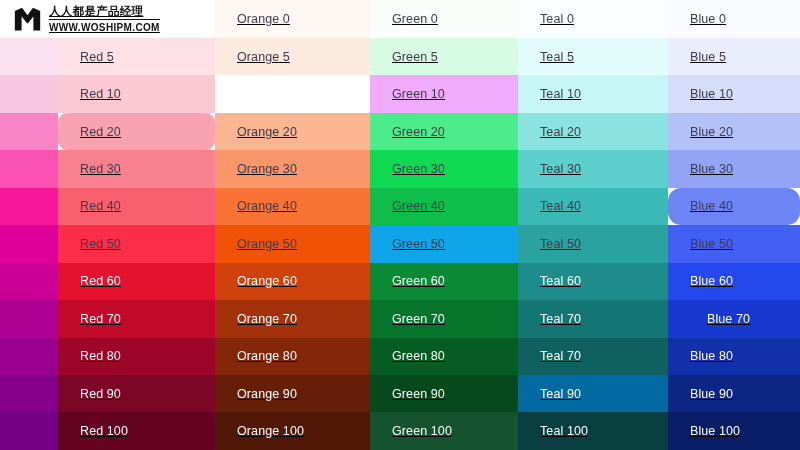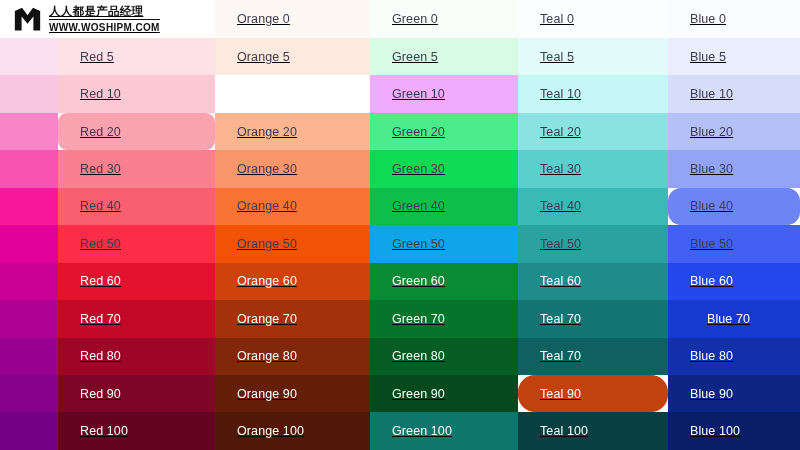--- a/index.html
+++ b/index.html
@@ -250,34 +250,34 @@
     <div class="cell light-text edge-strip" style="background: rgb(134, 0, 140); grid-area: 11 / 1;"></div>
     <div class="cell light-text" style="background: rgb(125, 5, 38); grid-area: 11 / 2;">
       <span>Red 90</span>
     </div>
     <div class="cell light-text" style="background: rgb(101, 30, 8); grid-area: 11 / 3;">
       <span>Orange 90</span>
     </div>
     <div class="cell light-text" style="background: rgb(5, 73, 28); grid-area: 11 / 4;">
       <span>Green 90</span>
     </div>
-    <div class="cell light-text" style="background: #c2410c; grid-area: 11 / 5; border-radius: 17px;">
+    <div class="cell light-text" style="background: #0369a1; grid-area: 11 / 5;">
       <span>Teal 90</span>
     </div>
     <div class="cell light-text" style="background: rgb(13, 37, 131); grid-area: 11 / 6;">
       <span>Blue 90</span>
     </div>
     <div class="cell light-text edge-strip" style="background: rgb(118, 0, 133); grid-area: 12 / 1;"></div>
     <div class="cell light-text" style="background: rgb(100, 3, 34); grid-area: 12 / 2;">
       <span>Red 100</span>
     </div>
     <div class="cell light-text" style="background: rgb(81, 24, 7); grid-area: 12 / 3;">
       <span>Orange 100</span>
     </div>
-    <div class="cell light-text" style="background: #0f766e; grid-area: 12 / 4;">
+    <div class="cell light-text" style="background: #14532d; grid-area: 12 / 4;">
       <span>Green 100</span>
     </div>
     <div class="cell light-text" style="background: rgb(8, 63, 65); grid-area: 12 / 5;">
       <span>Teal 100</span>
     </div>
     <div class="cell light-text" style="background: rgb(10, 29, 104); grid-area: 12 / 6;">
       <span>Blue 100</span>
     </div>
   </div>
 

